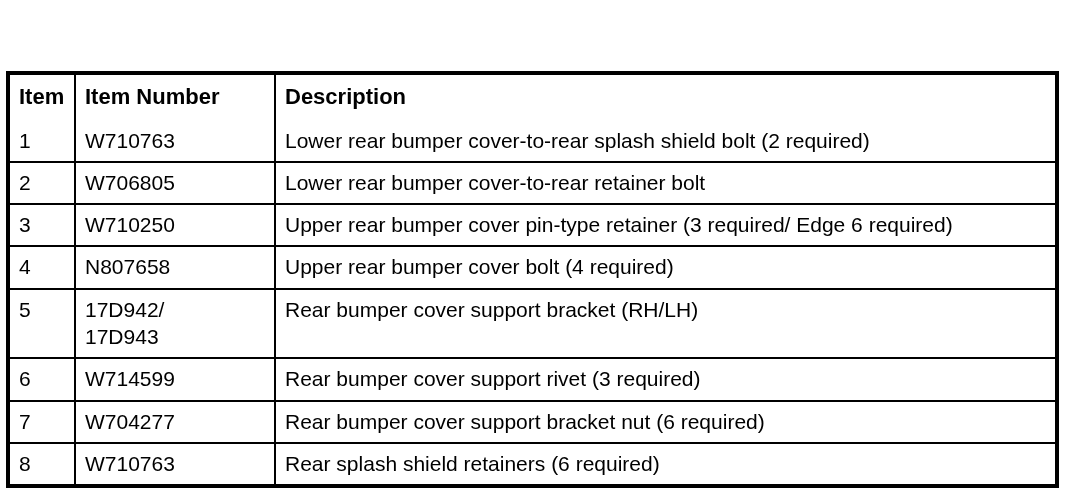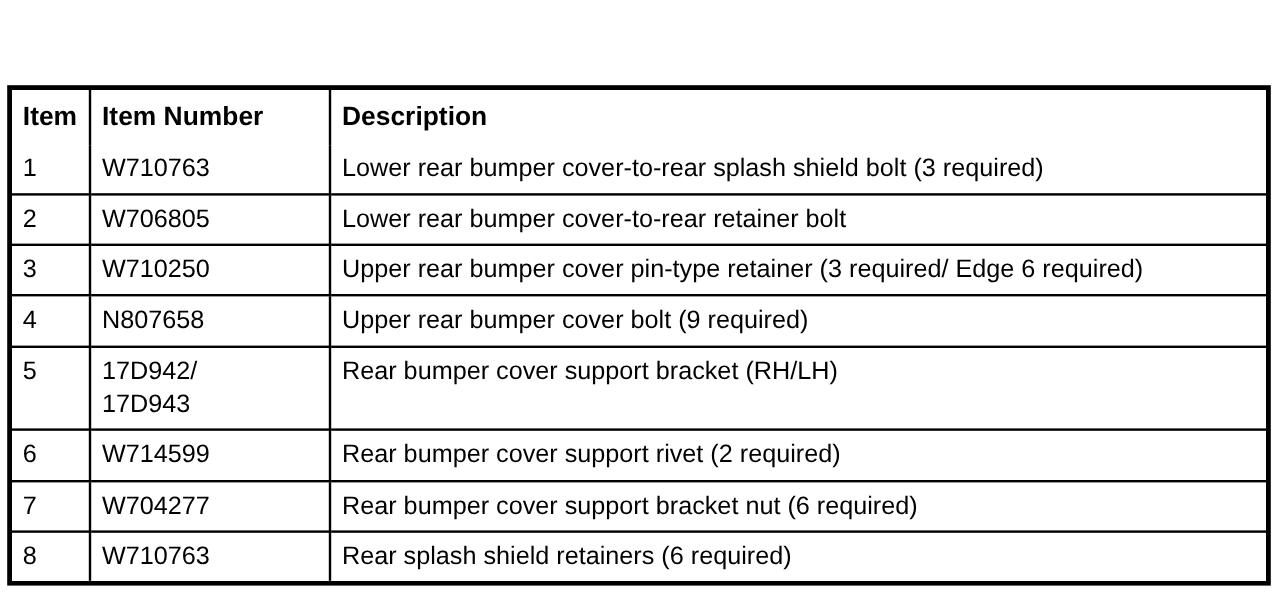--- a/index.html
+++ b/index.html
@@ -93,21 +93,21 @@
           <th>Description</th>
         </tr>
       </thead>
       <tbody>
 
         <tr>
           <td>1</td>
           <td>
             <span class="pn-line">W710763</span>
           </td>
-          <td>Lower rear bumper cover-to-rear splash shield bolt (3 required)</td>
+          <td>Lower rear bumper cover-to-rear splash shield bolt (2 required)</td>
         </tr>
 
         <tr>
           <td>2</td>
           <td>
             <span class="pn-line">W706805</span>
           </td>
           <td>Lower rear bumper cover-to-rear retainer bolt</td>
         </tr>
 
@@ -117,38 +117,38 @@
             <span class="pn-line">W710250</span>
           </td>
           <td>Upper rear bumper cover pin-type retainer (3 required/ Edge 6 required)</td>
         </tr>
 
         <tr>
           <td>4</td>
           <td>
             <span class="pn-line">N807658</span>
           </td>
-          <td>Upper rear bumper cover bolt (9 required)</td>
+          <td>Upper rear bumper cover bolt (4 required)</td>
         </tr>
 
         <tr class="row-tall">
           <td>5</td>
           <td>
             <span class="pn-line">17D942/</span>
             <span class="pn-line">17D943</span>
           </td>
           <td>Rear bumper cover support bracket (RH/LH)</td>
         </tr>
 
         <tr>
           <td>6</td>
           <td>
             <span class="pn-line">W714599</span>
           </td>
-          <td>Rear bumper cover support rivet (2 required)</td>
+          <td>Rear bumper cover support rivet (3 required)</td>
         </tr>
 
         <tr>
           <td>7</td>
           <td>
             <span class="pn-line">W704277</span>
           </td>
           <td>Rear bumper cover support bracket nut (6 required)</td>
         </tr>
 

